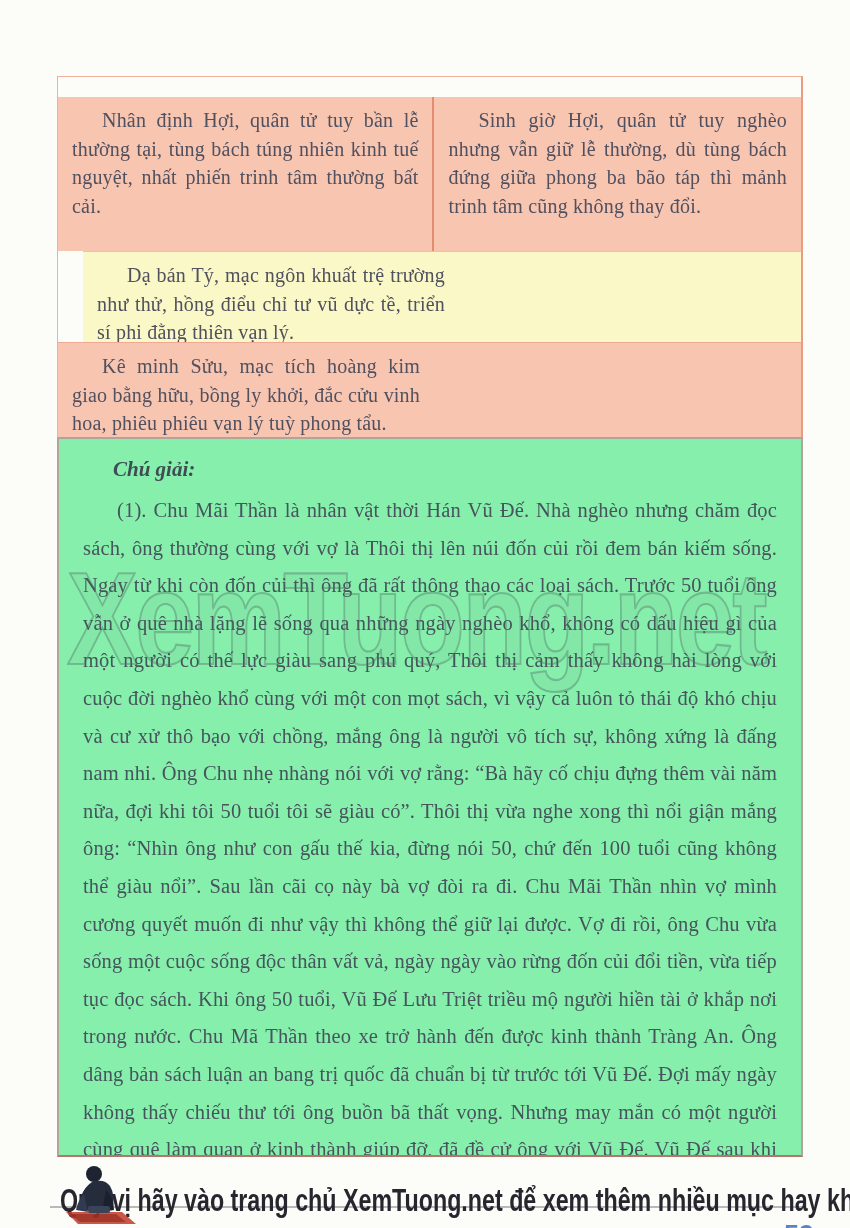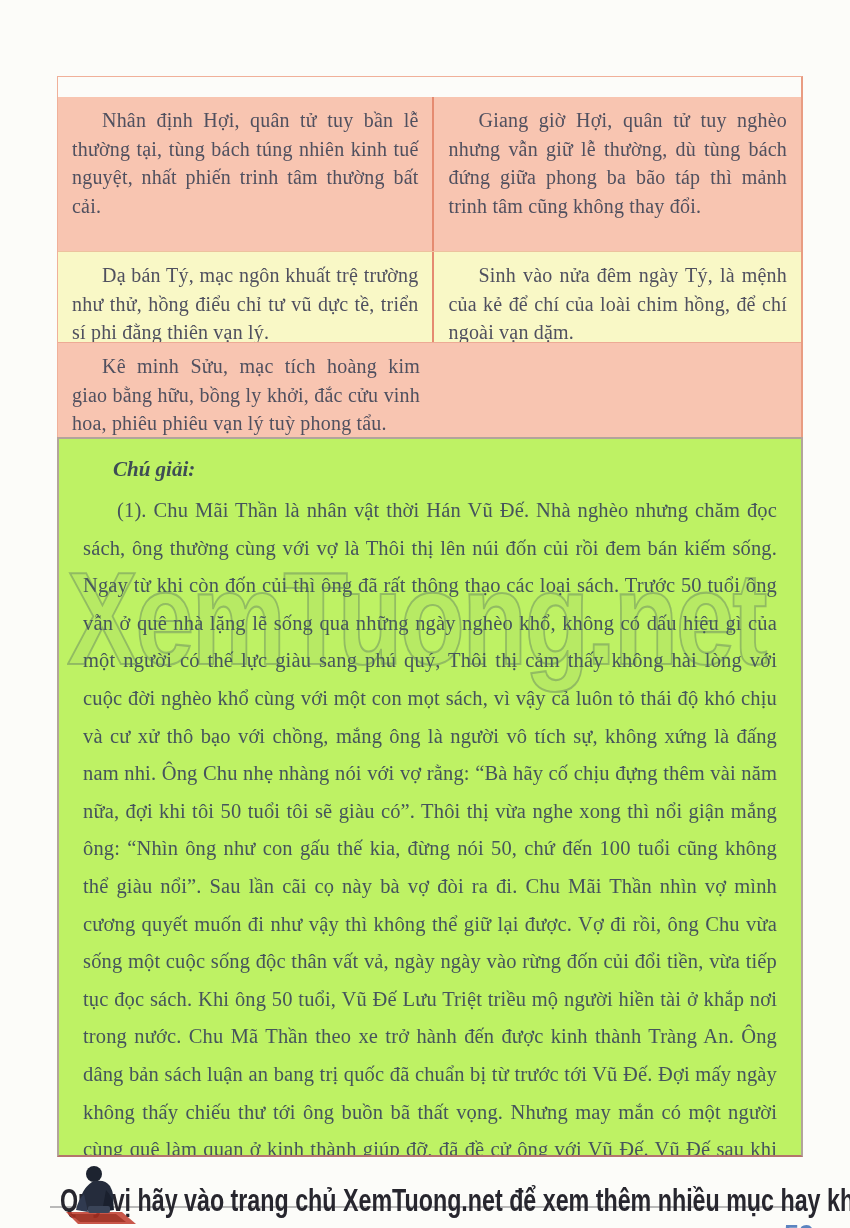--- a/index.html
+++ b/index.html
@@ -19,27 +19,27 @@
   .verse-row.yellow{background:#f9f8c6;}
   .verse-row + .verse-row{border-top:1px solid rgba(228,150,125,.55);}
   .verse-cell{
     box-sizing:border-box;padding:9px 14px 6px 14px;
     font-size:20px;line-height:28.5px;color:#50505f;
     text-align:justify;text-indent:30px;letter-spacing:.2px;
   }
   .verse-cell.left{width:376px;}
   .verse-cell.right{width:370px;border-left:2px solid #e58b70;}
   .row-1{height:154px;margin-top:20px;}
-  .row-2{height:90px;}
+  .row-2{height:90px;margin-left:25px;}
   .row-3{height:114px;gap:20px;}
 
   
   .notes-box{
     position:absolute;left:57px;top:437px;width:746px;height:720px;
-    background:#bef264;border:2px solid #b3a49b;border-bottom:2px solid #b4756c;
+    background:#86efac;border:2px solid #b3a49b;border-bottom:2px solid #b4756c;
     box-sizing:border-box;overflow:hidden;padding:14px 24px 0 24px;
     color:#46545c;
   }
   .notes-heading{
     font-weight:bold;font-style:italic;font-size:21px;
     margin:4px 0 10px 0;text-indent:30px;color:#3e4d55;
   }
   .notes-para{
     margin:0;font-size:20.5px;line-height:37.6px;
     text-align:justify;text-indent:34px;letter-spacing:.15px;
@@ -71,25 +71,24 @@
     font-weight:700;font-size:27px;color:#5c84c0;margin-top:32px;
   }
   .figure{position:absolute;left:48px;top:1160px;width:96px;height:68px;}
 </style>
 </head>
 <body>
 
 <div class="verse-table">
   <div class="verse-row pink row-1">
     <div class="verse-cell left">Nhân định Hợi, quân tử tuy bần lễ thường tại, tùng bách túng nhiên kinh tuế nguyệt, nhất phiến trinh tâm thường bất cải.</div>
-    <div class="verse-cell right">Giang giờ Hợi, quân tử tuy nghèo nhưng vẫn giữ lễ thường, dù tùng bách đứng giữa phong ba bão táp thì mảnh trinh tâm cũng không thay đổi.</div>
+    <div class="verse-cell right">Sinh giờ Hợi, quân tử tuy nghèo nhưng vẫn giữ lễ thường, dù tùng bách đứng giữa phong ba bão táp thì mảnh trinh tâm cũng không thay đổi.</div>
   </div>
   <div class="verse-row yellow row-2">
     <div class="verse-cell left">Dạ bán Tý, mạc ngôn khuất trệ trường như thử, hồng điểu chỉ tư vũ dực tề, triển sí phi đằng thiên vạn lý.</div>
-    <div class="verse-cell right">Sinh vào nửa đêm ngày Tý, là mệnh của kẻ để chí của loài chim hồng, để chí ngoài vạn dặm.</div>
   </div>
   <div class="verse-row pink row-3">
     <div class="verse-cell left">Kê minh Sửu, mạc tích hoàng kim giao bằng hữu, bồng ly khởi, đắc cửu vinh hoa, phiêu phiêu vạn lý tuỳ phong tẩu.</div>
   </div>
 </div>
 
 <div class="notes-box">
   <p class="notes-heading">Chú giải:</p>
   <p class="notes-para">(1). Chu Mãi Thần là nhân vật thời Hán Vũ Đế. Nhà nghèo nhưng chăm đọc sách, ông thường cùng với vợ là Thôi thị lên núi đốn củi rồi đem bán kiếm sống. Ngay từ khi còn đốn củi thì ông đã rất thông thạo các loại sách. Trước 50 tuổi ông vẫn ở quê nhà lặng lẽ sống qua những ngày nghèo khổ, không có dấu hiệu gì của một người có thế lực giàu sang phú quý, Thôi thị cảm thấy không hài lòng với cuộc đời nghèo khổ cùng với một con mọt sách, vì vậy cả luôn tỏ thái độ khó chịu và cư xử thô bạo với chồng, mắng ông là người vô tích sự, không xứng là đấng nam nhi. Ông Chu nhẹ nhàng nói với vợ rằng: “Bà hãy cố chịu đựng thêm vài năm nữa, đợi khi tôi 50 tuổi tôi sẽ giàu có”. Thôi thị vừa nghe xong thì nổi giận mắng ông: “Nhìn ông như con gấu thế kia, đừng nói 50, chứ đến 100 tuổi cũng không thể giàu nổi”. Sau lần cãi cọ này bà vợ đòi ra đi. Chu Mãi Thần nhìn vợ mình cương quyết muốn đi như vậy thì không thể giữ lại được. Vợ đi rồi, ông Chu vừa sống một cuộc sống độc thân vất vả, ngày ngày vào rừng đốn củi đổi tiền, vừa tiếp tục đọc sách. Khi ông 50 tuổi, Vũ Đế Lưu Triệt triều mộ người hiền tài ở khắp nơi trong nước. Chu Mã Thần theo xe trở hành đến được kinh thành Tràng An. Ông dâng bản sách luận an bang trị quốc đã chuẩn bị từ trước tới Vũ Đế. Đợi mấy ngày không thấy chiếu thư tới ông buồn bã thất vọng. Nhưng may mắn có một người cùng quê làm quan ở kinh thành giúp đỡ, đã đề cử ông với Vũ Đế. Vũ Đế sau khi gặp mặt và thử tài ông Chu thì đã rất hài lòng. Chu Mãi Thần được đảm nhận chức quan tại quê nhà ( nay là Thái phủ Thiệu Hưng thuộc Chiết Giang), sống cuộc sống sung túc.</p>
 

